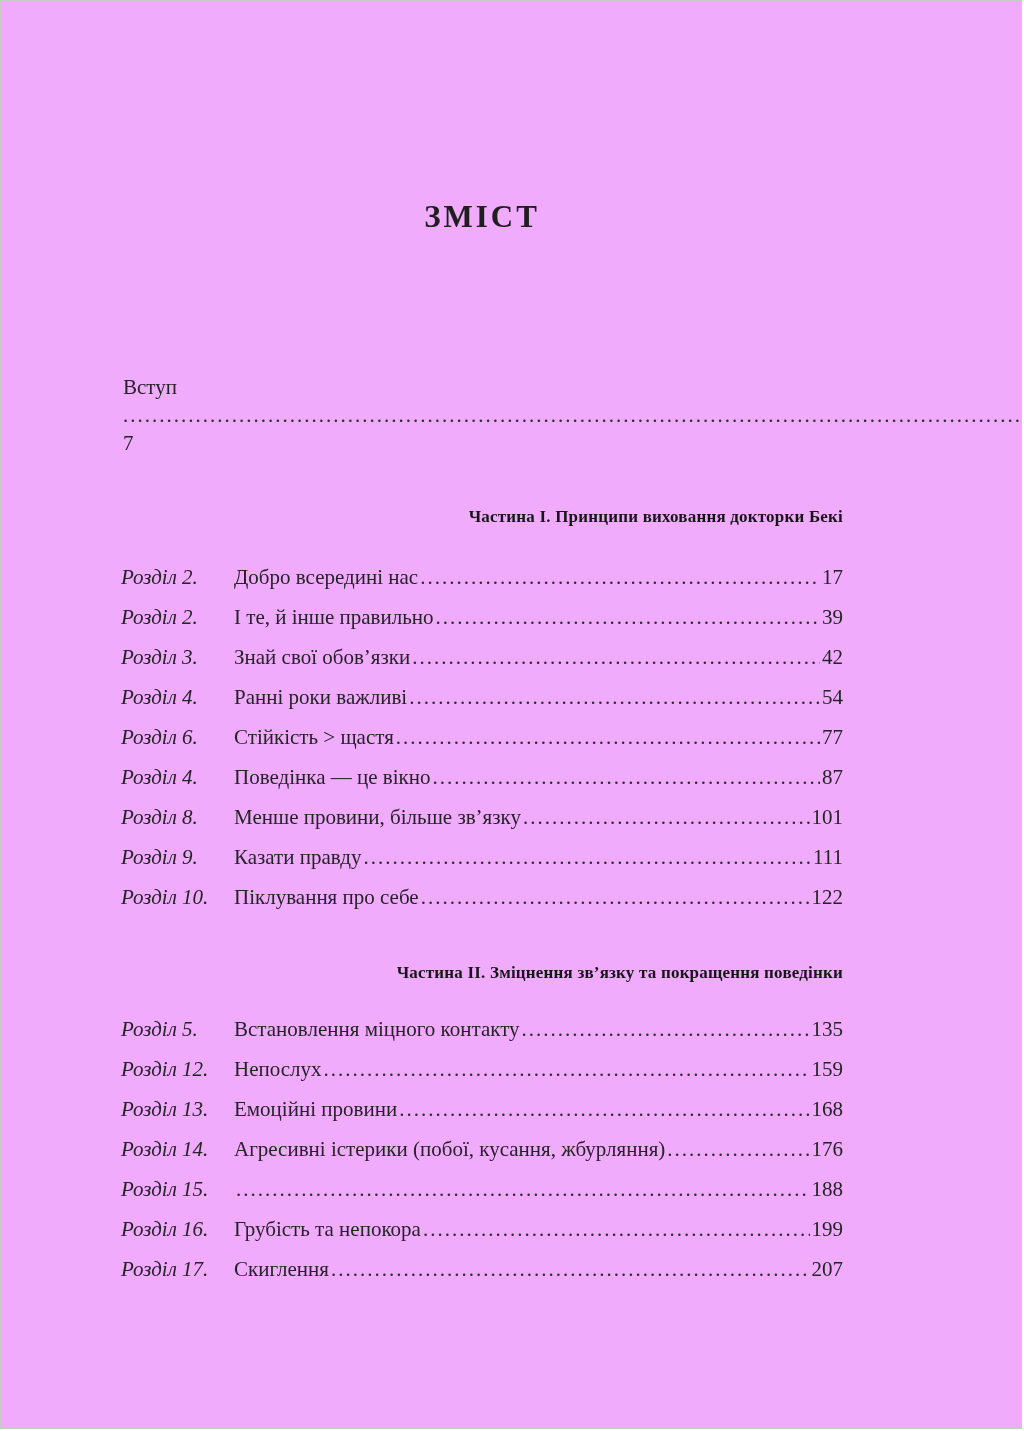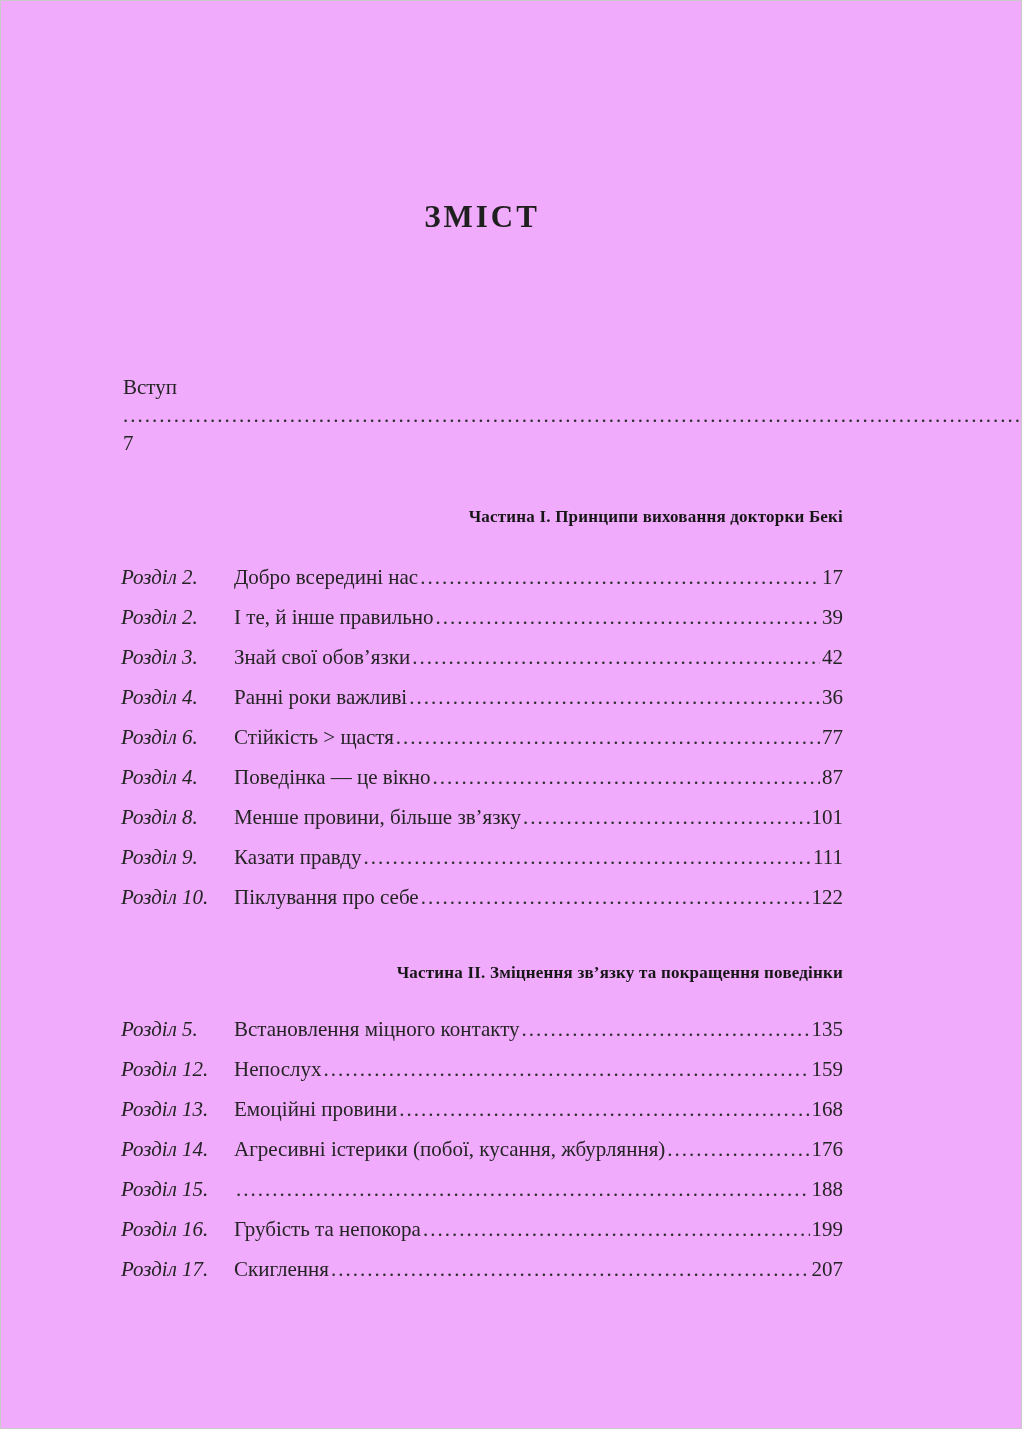--- a/index.html
+++ b/index.html
@@ -114,21 +114,21 @@
     <span class="chapter-label">Розділ 3.</span>
     <span class="chapter-title">Знай свої обов’язки</span>
     <span class="leader"></span>
     <span class="page-num">42</span>
   </div>
 
   <div class="toc-row">
     <span class="chapter-label">Розділ 4.</span>
     <span class="chapter-title">Ранні роки важливі</span>
     <span class="leader"></span>
-    <span class="page-num">36</span>
+    <span class="page-num">54</span>
   </div>
 
 
   <div class="toc-row">
     <span class="chapter-label">Розділ 6.</span>
     <span class="chapter-title">Стійкість &gt; щастя</span>
     <span class="leader"></span>
     <span class="page-num">77</span>
   </div>
 

